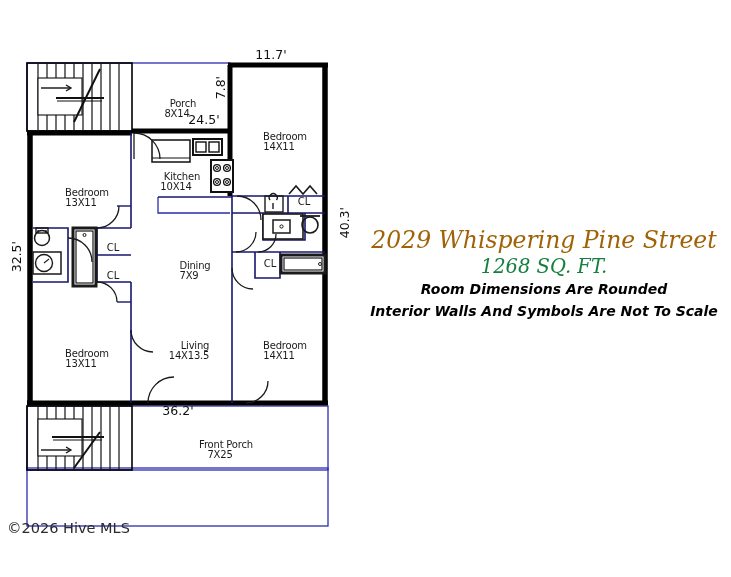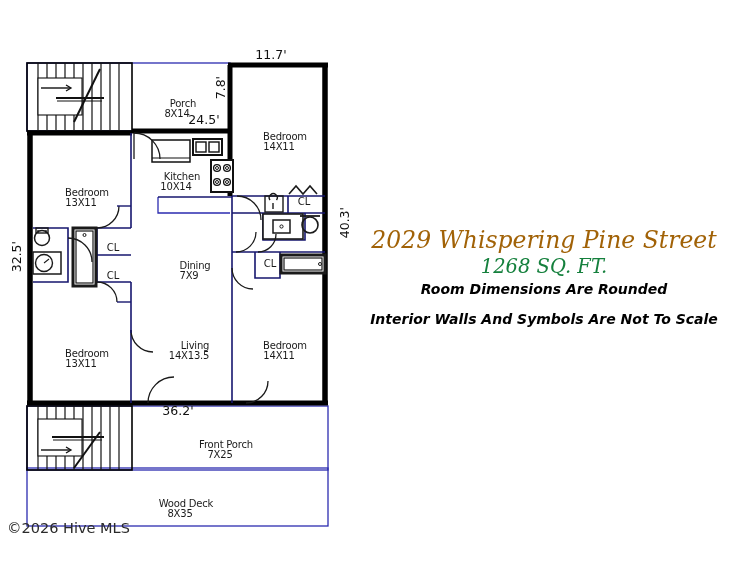--- a/index.html
+++ b/index.html
@@ -322,23 +322,20 @@
   </div>
 
   <div class="txt room-label" style="left:238px; top:330px; width:82px;">
     <span>Bedroom</span><span class="l2">14X11</span>
   </div>
 
   <div class="txt room-label" style="left:168px; top:429px; width:104px;">
     <span>Front Porch</span><span class="l2">7X25</span>
   </div>
 
-  <div class="txt room-label" style="left:128px; top:488px; width:104px;">
-    <span>Wood Deck</span><span class="l2">8X35</span>
-  </div>
 
   <div class="txt cl-label" style="left:100px; top:243px; width:26px;">CL</div>
   <div class="txt cl-label" style="left:100px; top:271px; width:26px;">CL</div>
   <div class="txt cl-label" style="left:291px; top:197px; width:26px;">CL</div>
   <div class="txt cl-label" style="left:257px; top:259px; width:26px;">CL</div>
 
   <div class="txt dim-label" style="left:248px; top:48px; width:46px;">11.7'</div>
 
   <div class="txt dim-label rot90" style="left:203px; top:81px; width:36px;">7.8'</div>
 
@@ -347,18 +344,18 @@
   <div class="txt dim-label rot90" style="left:325px; top:216px; width:40px;">40.3'</div>
 
   <div class="txt dim-label rot90" style="left:-4px; top:250px; width:42px;">32.5'</div>
 
   <div class="txt dim-label" style="left:155px; top:404px; width:46px;">36.2'</div>
 
   <div id="title-block">
     <div class="title-main">2029 Whispering Pine Street</div>
     <div class="title-sqft">1268 SQ. FT.</div>
     <div class="title-note">Room Dimensions Are Rounded</div>
-    <div class="title-note" style="margin-top:12px;">Interior Walls And Symbols Are Not To Scale</div>
+    <div class="title-note" style="margin-top:4px;">Interior Walls And Symbols Are Not To Scale</div>
   </div>
 
   <div id="copyright">©2026 Hive MLS</div>
 
 </div>
 
 </body></html>

